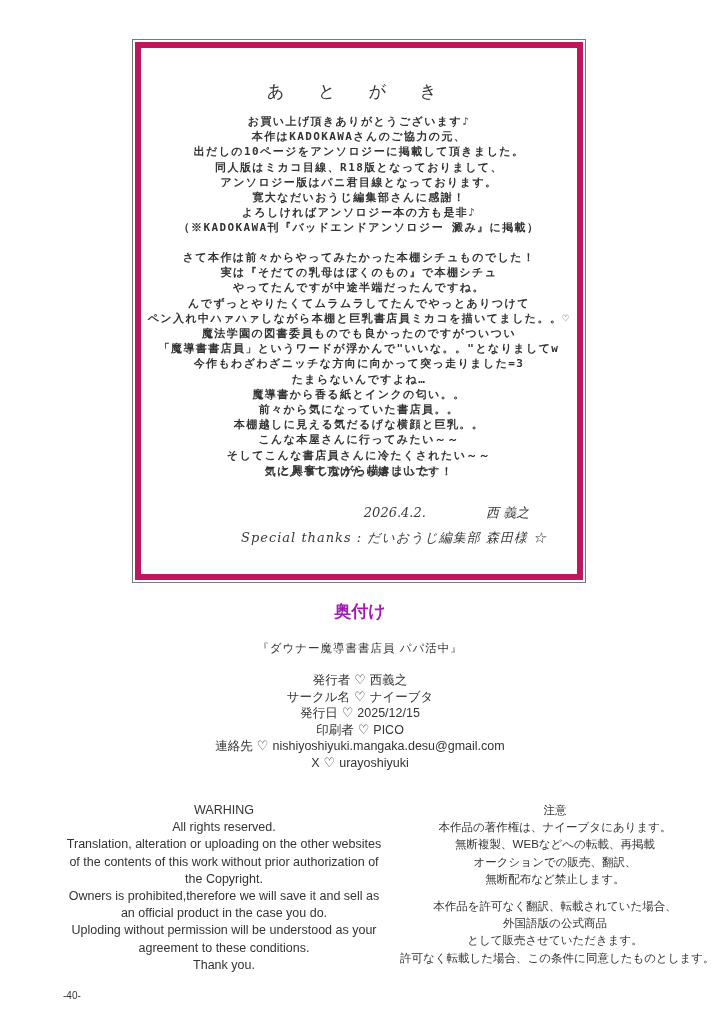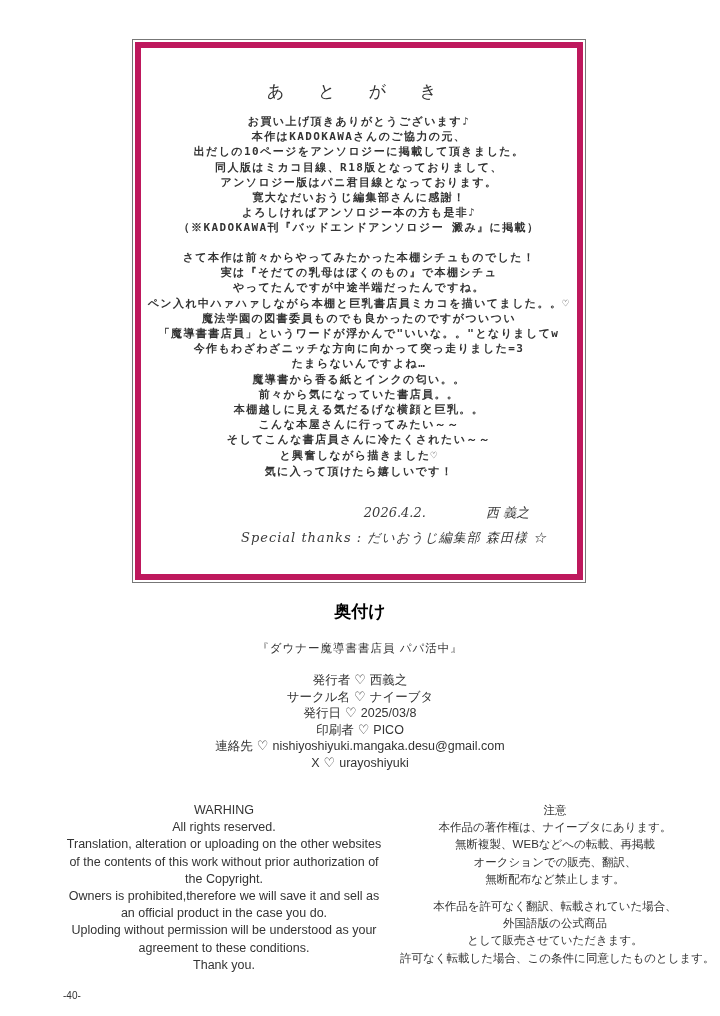--- a/index.html
+++ b/index.html
@@ -72,21 +72,21 @@
       text-align: left;
       padding-left: 100px;
       letter-spacing: 1px;
     }
     .colophon-title {
       position: absolute;
       top: 600px;
       left: 0; right: 0;
       text-align: center;
       font-size: 17px;
-      color: #000000;
+      color: #a21caf;
       font-family: "Liberation Sans", sans-serif;
       font-weight: bold;
     }
     .book-title {
       position: absolute;
       top: 641px;
       left: 0; right: 0;
       text-align: center;
       font-size: 11.5px;
       color: #333;
@@ -157,20 +157,21 @@
     <span class="para-line">アンソロジー版はパニ君目線となっております。</span>
     <span class="para-line">寛大なだいおうじ編集部さんに感謝！</span>
     <span class="para-line">よろしければアンソロジー本の方も是非♪</span>
     <span class="para-line">（※KADOKAWA刊『バッドエンドアンソロジー 澱み』に掲載）</span>
   </div>
 
   <div class="afterword-body para2">
     <span class="para-line">さて本作は前々からやってみたかった本棚シチュものでした！</span>
     <span class="para-line">実は『そだての乳母はぼくのもの』で本棚シチュ</span>
     <span class="para-line">やってたんですが中途半端だったんですね。</span>
+    <span class="para-line">んでずっとやりたくてムラムラしてたんでやっとありつけて</span>
     <span class="para-line">ペン入れ中ハァハァしながら本棚と巨乳書店員ミカコを描いてました。。♡</span>
     <span class="para-line">魔法学園の図書委員ものでも良かったのですがついつい</span>
     <span class="para-line">「魔導書書店員」というワードが浮かんで"いいな。。"となりましてw</span>
     <span class="para-line">今作もわざわざニッチな方向に向かって突っ走りました=3</span>
     <span class="para-line">たまらないんですよね…</span>
     <span class="para-line">魔導書から香る紙とインクの匂い。。</span>
     <span class="para-line">前々から気になっていた書店員。。</span>
     <span class="para-line">本棚越しに見える気だるげな横顔と巨乳。。</span>
     <span class="para-line">こんな本屋さんに行ってみたい～～</span>
     <span class="para-line">そしてこんな書店員さんに冷たくされたい～～</span>
@@ -192,21 +193,21 @@
 <div class="book-title">『ダウナー魔導書書店員 パパ活中』</div>
 
 <div class="colophon-list">
   <span class="colophon-row">
     <span>発行者</span><span class="heart">♡</span><span>西義之</span>
   </span>
   <span class="colophon-row">
     <span>サークル名</span><span class="heart">♡</span><span>ナイーブタ</span>
   </span>
   <span class="colophon-row">
-    <span>発行日</span><span class="heart">♡</span><span>2025/03/8</span>
+    <span>発行日</span><span class="heart">♡</span><span>2025/12/15</span>
   </span>
   <span class="colophon-row">
     <span>印刷者</span><span class="heart">♡</span><span>PICO</span>
   </span>
   <span class="colophon-row">
     <span>連絡先</span><span class="heart">♡</span><span>nishiyoshiyuki.mangaka.desu@gmail.com</span>
   </span>
   <span class="colophon-row">
     <span>X</span><span class="heart">♡</span><span>urayoshiyuki</span>
   </span>

